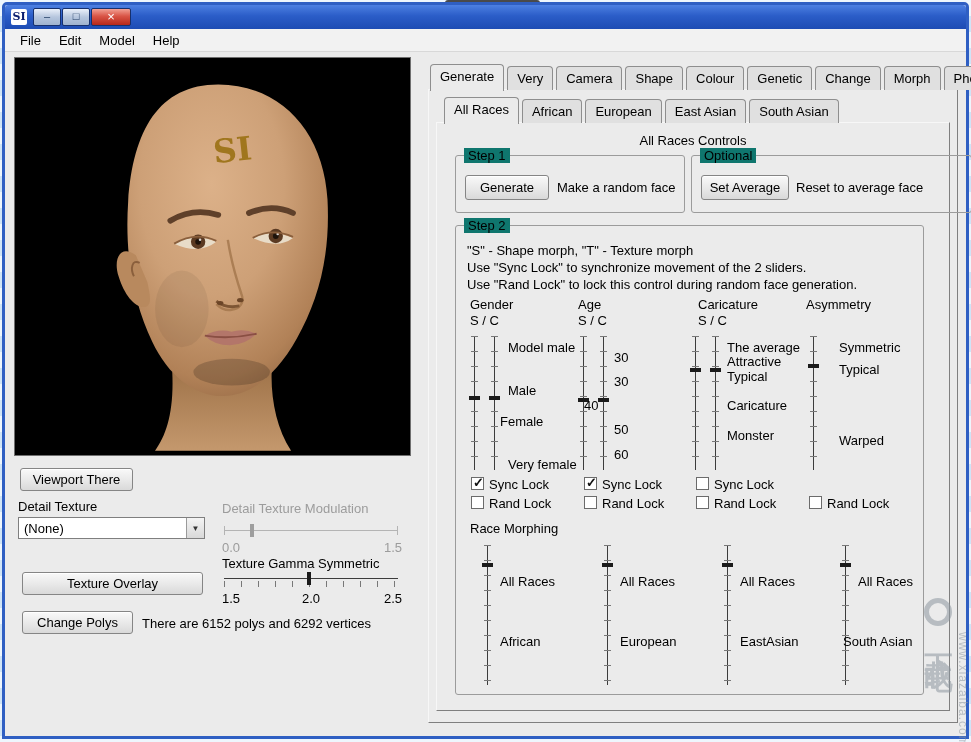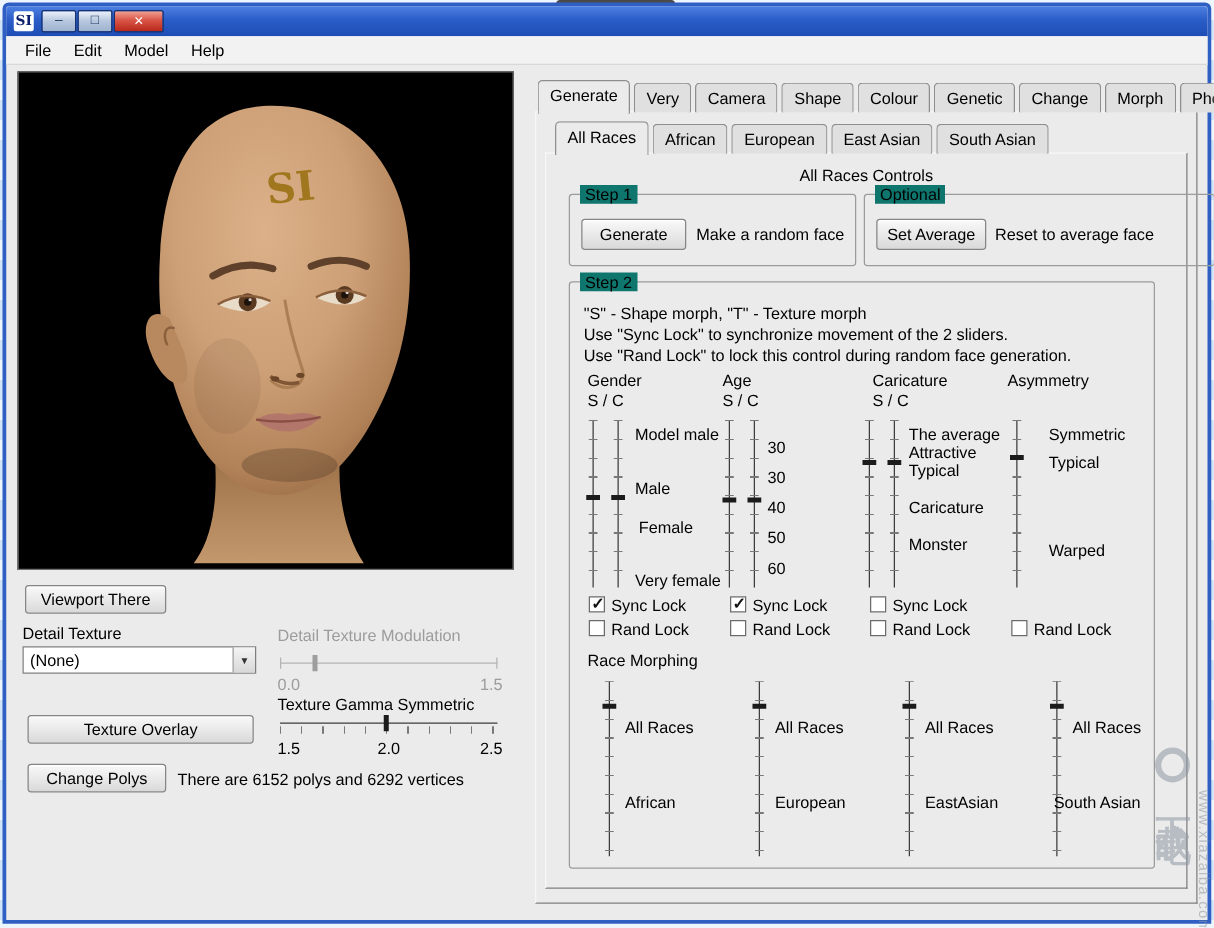--- a/index.html
+++ b/index.html
@@ -236,36 +236,36 @@
     <i class="ticks"></i>
     <i class="handle" style="top:60px"></i>
 </div>
 <div class="vslider" style="left:490px;top:336px;height:134px">
   <i class="line"></i>
     <i class="ticks"></i>
     <i class="handle" style="top:60px"></i>
 </div>
 <span class="lbl" style="left:508px;top:340px">Model male</span>
 <span class="lbl" style="left:508px;top:383px">Male</span>
-<span class="lbl" style="left:511px;top:414px">Female</span>
+<span class="lbl" style="left:500px;top:414px">Female</span>
 <span class="lbl" style="left:508px;top:457px">Very female</span>
 
 <div class="vslider" style="left:579px;top:336px;height:134px">
   <i class="line"></i>
     <i class="ticks"></i>
     <i class="handle" style="top:62px"></i>
 </div>
 <div class="vslider" style="left:599px;top:336px;height:134px">
   <i class="line"></i>
     <i class="ticks"></i>
     <i class="handle" style="top:62px"></i>
 </div>
 <span class="lbl" style="left:614px;top:350px">30</span>
 <span class="lbl" style="left:614px;top:374px">30</span>
-<span class="lbl" style="left:614px;top:398px">40</span>
+<span class="lbl" style="left:584px;top:398px">40</span>
 <span class="lbl" style="left:614px;top:422px">50</span>
 <span class="lbl" style="left:614px;top:447px">60</span>
 
 <div class="vslider" style="left:691px;top:336px;height:134px">
   <i class="line"></i>
     <i class="ticks"></i>
     <i class="handle" style="top:32px"></i>
 </div>
 <div class="vslider" style="left:711px;top:336px;height:134px">
   <i class="line"></i>

